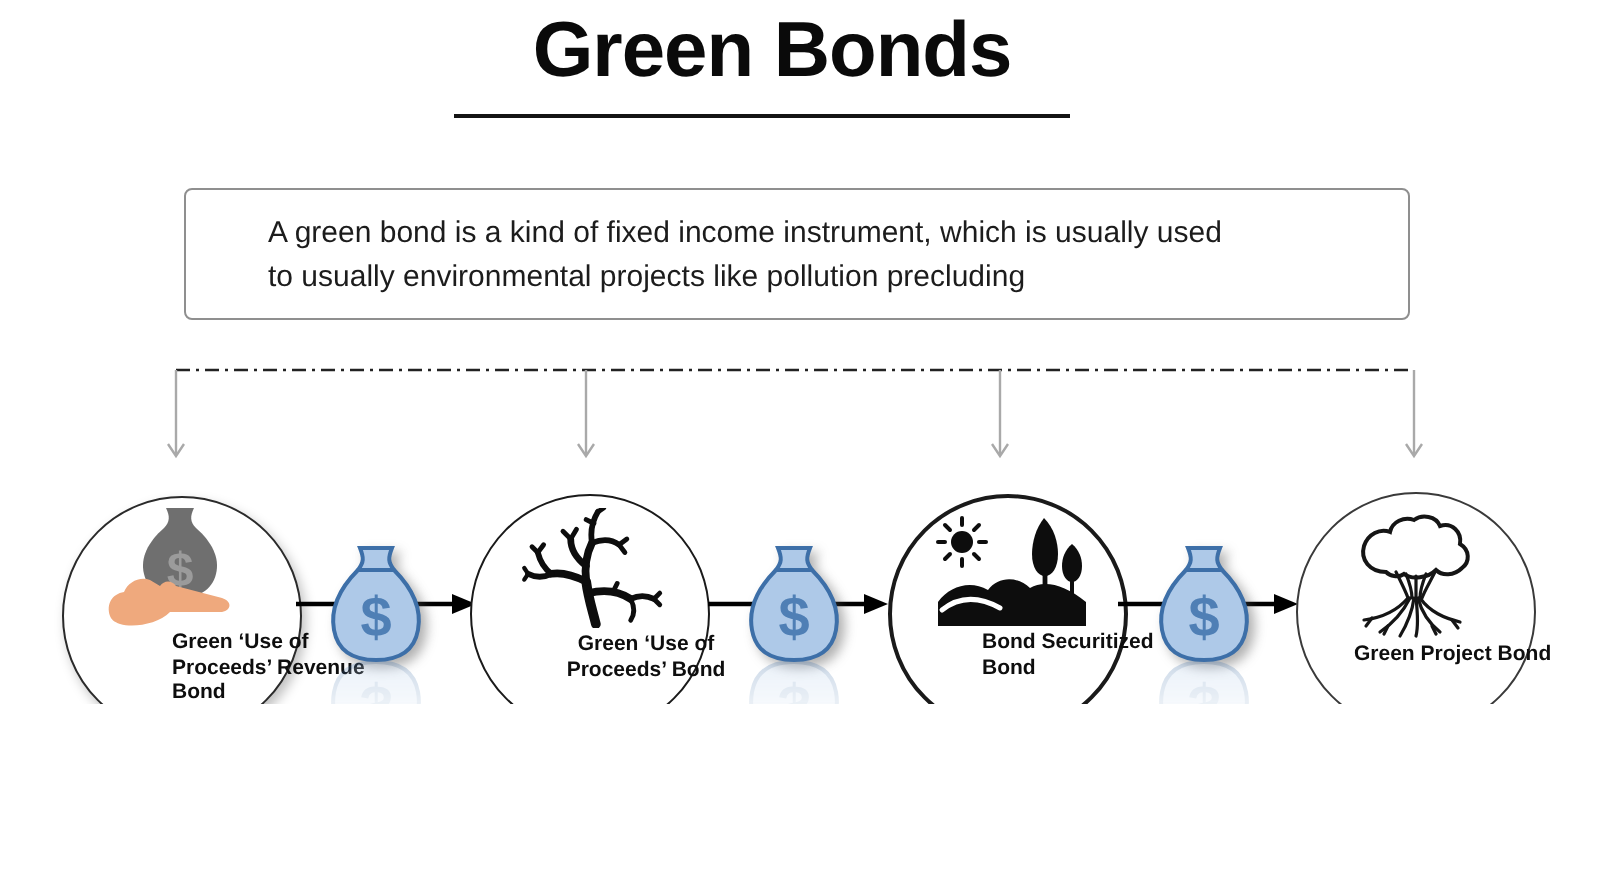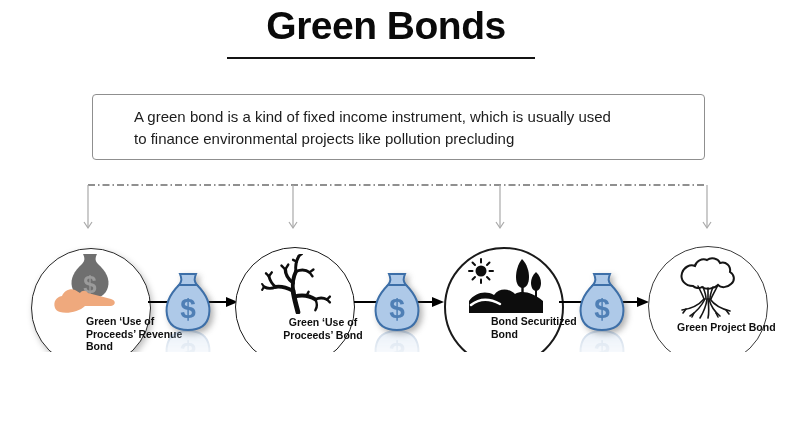--- a/index.html
+++ b/index.html
@@ -45,21 +45,21 @@
 </head>
 <body>
 
 <div class="stage">
 
   <div class="title">Green Bonds</div>
   <div class="title-underline"></div>
 
   <div class="intro-box">
     <div>A green bond is a kind of fixed income instrument, which is usually used</div>
-    <div>to finance environmental projects like pollution precluding</div>
+    <div>to usually environmental projects like pollution precluding</div>
   </div>
 
   <svg class="connectors" viewBox="0 0 803 240">
     <path d="M88,185 H707" fill="none" stroke="#222" stroke-width="1.2" stroke-dasharray="7,3,1.5,3"></path>
     <g stroke="#a9a9a9" stroke-width="1.2" fill="none">
       <path d="M88,185 V227"></path>
         <path d="M84,222 L88,228 L92,222"></path>
       <path d="M293,185 V227"></path>
         <path d="M289,222 L293,228 L297,222"></path>
       <path d="M500,185 V227"></path>

